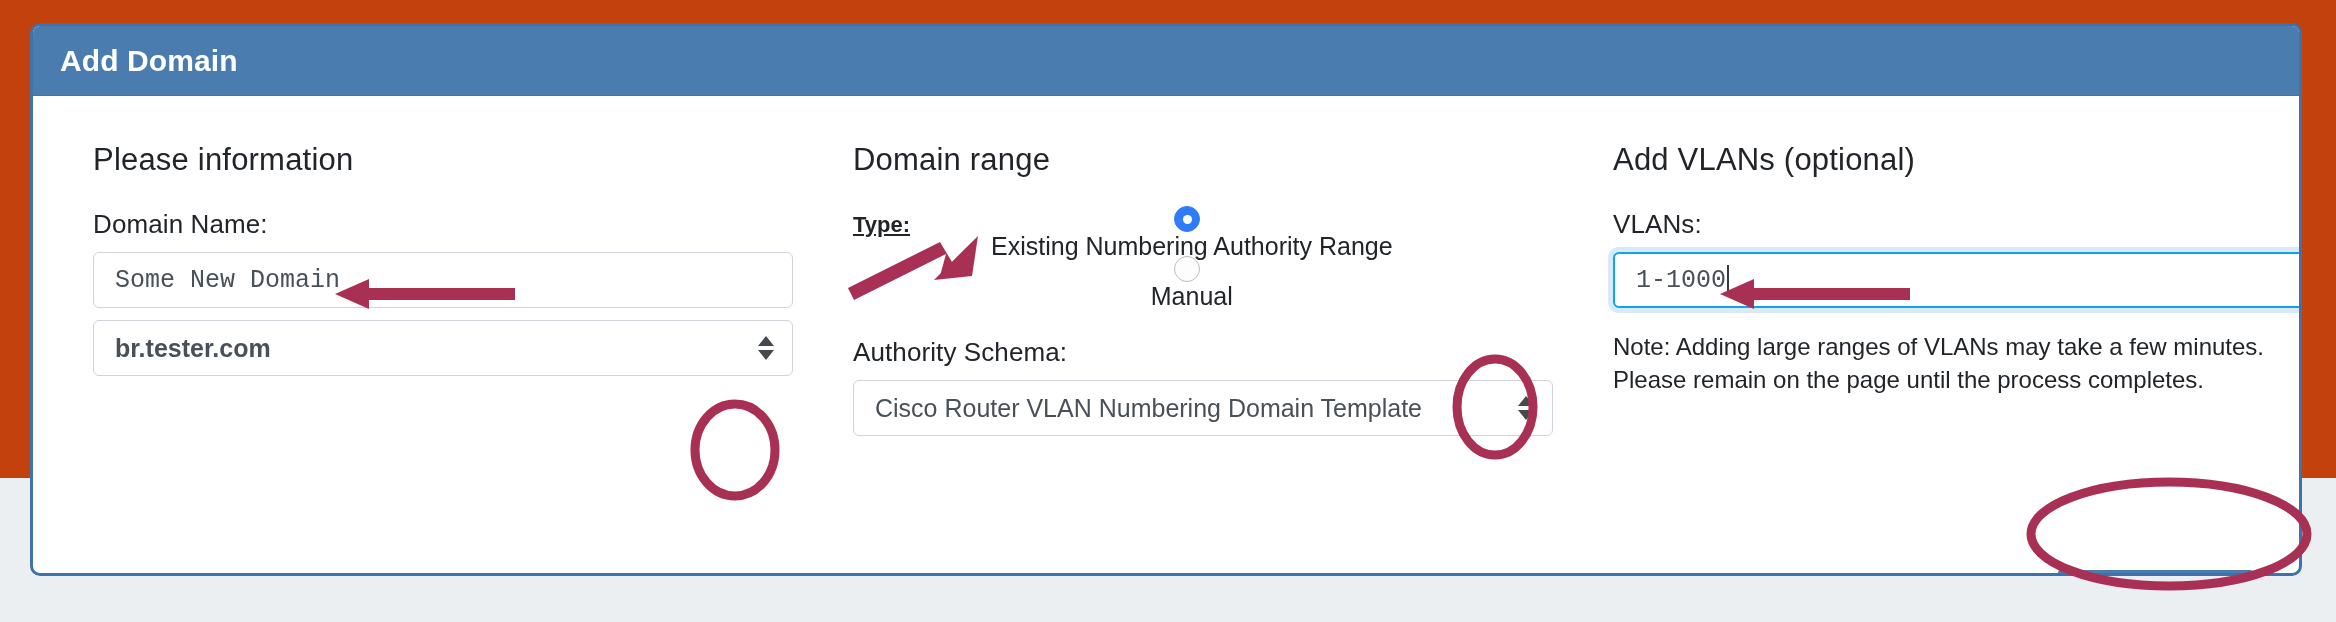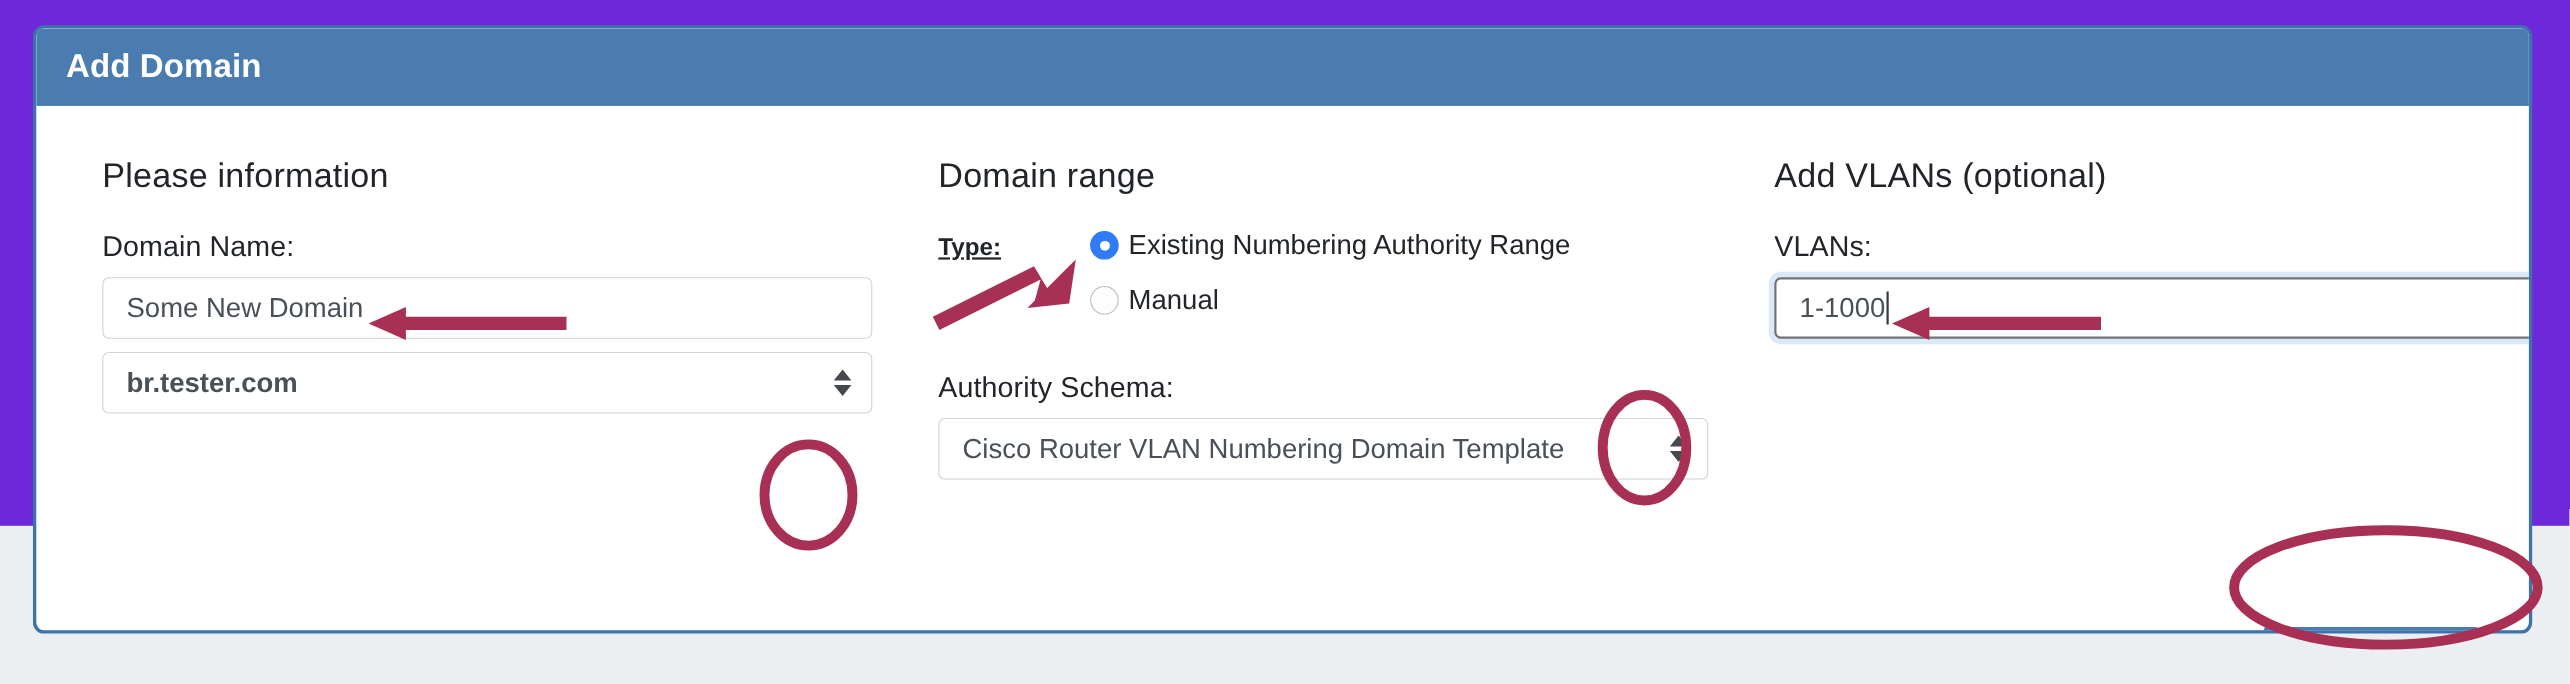--- a/index.html
+++ b/index.html
@@ -13,21 +13,21 @@
     height: 622px;
     font-family: "Liberation Sans", sans-serif;
     -webkit-font-smoothing: antialiased;
     overflow: hidden;
   }
 
   .page {
     position: relative;
     width: 2336px;
     height: 478px;
-    background: #6d28d9;
+    background: #c2410c;
   }
 
   
   .panel {
     position: absolute;
     left: 30px;
     top: 23px;
     width: 2272px;
     height: 553px;
     border: 3px solid #3d72ab;
@@ -91,25 +91,26 @@
     height: 56px;
     background: #fff;
     border: 1px solid #ced4da;
     border-radius: 6px;
     box-sizing: border-box;
     display: flex;
     align-items: center;
     padding-left: 21px;
     font-size: 25px;
     color: #495057;
+    font-family: Liberation Mono, monospace;
   }
   .text-input.w700 { width: 700px; }
 
   .text-input.focused {
-    border: 2px solid #737373;
+    border: 2px solid #0ea5e9;
     box-shadow: 0 0 0 5px rgba(128,181,232,0.30);
   }
   .caret {
     display: inline-block;
     width: 2px;
     height: 30px;
     background: #343a40;
     margin-left: 1px;
   }
 
@@ -171,20 +172,21 @@
     text-decoration: underline;
   }
   .radio-group {
     margin-left: 28px;
   }
   .radio-item {
     display: flex;
     align-items: center;
     height: 34px;
     margin-bottom: 16px;
+    flex-direction: column;
   }
   .radio {
     width: 26px;
     height: 26px;
     border-radius: 50%;
     box-sizing: border-box;
     flex: 0 0 auto;
     margin-right: 9px;
     position: relative;
   }
@@ -313,20 +315,21 @@
       <div class="col col-3">
         <div class="section-title">Add VLANs (optional)</div>
 
         <div class="field-label">VLANs:</div>
 
         <div class="text-input w700 focused">
           <span>1-1000</span>
             <span class="caret"></span>
         </div>
 
+        <div class="note">Note: Adding large ranges of VLANs may take a few minutes. Please remain on the page until the process completes.</div>
       </div>
 
       <div class="btn-row">
         <button class="btn-primary">Add Domain</button>
       </div>
 
     </div>
   </div>
 
   <div class="anno" style="left:335px; top:276px;">

